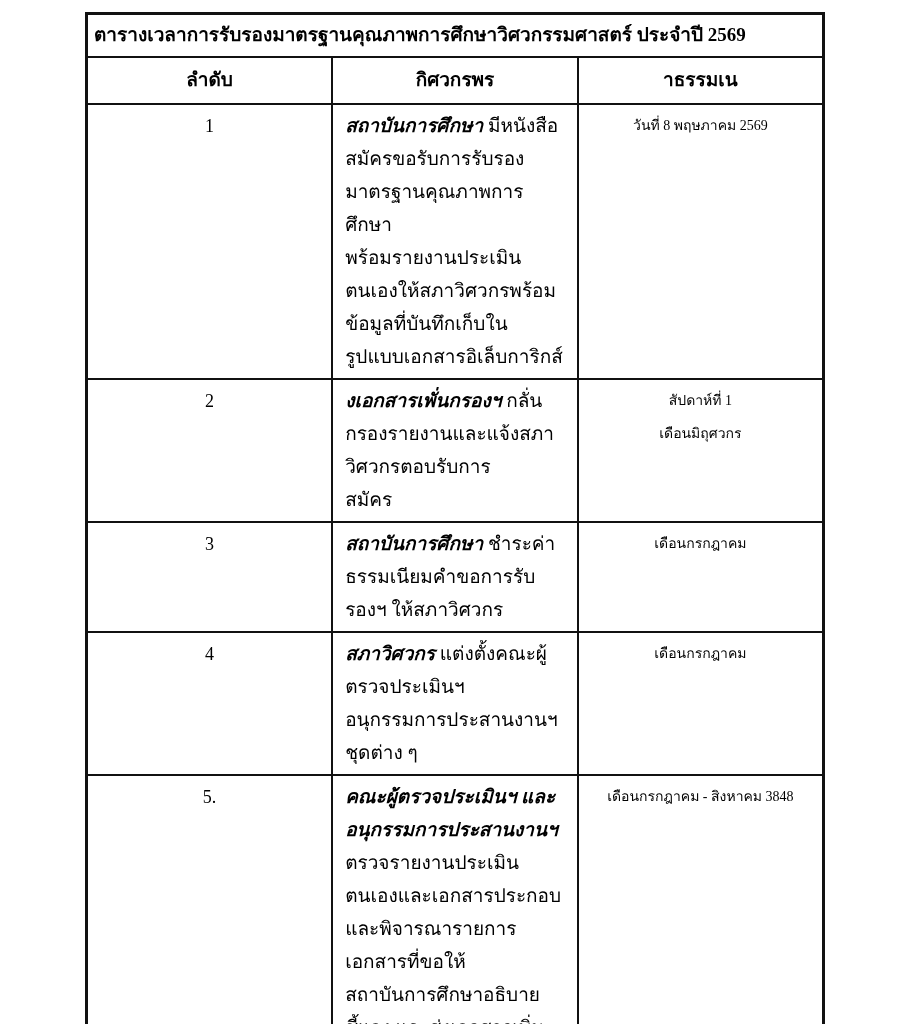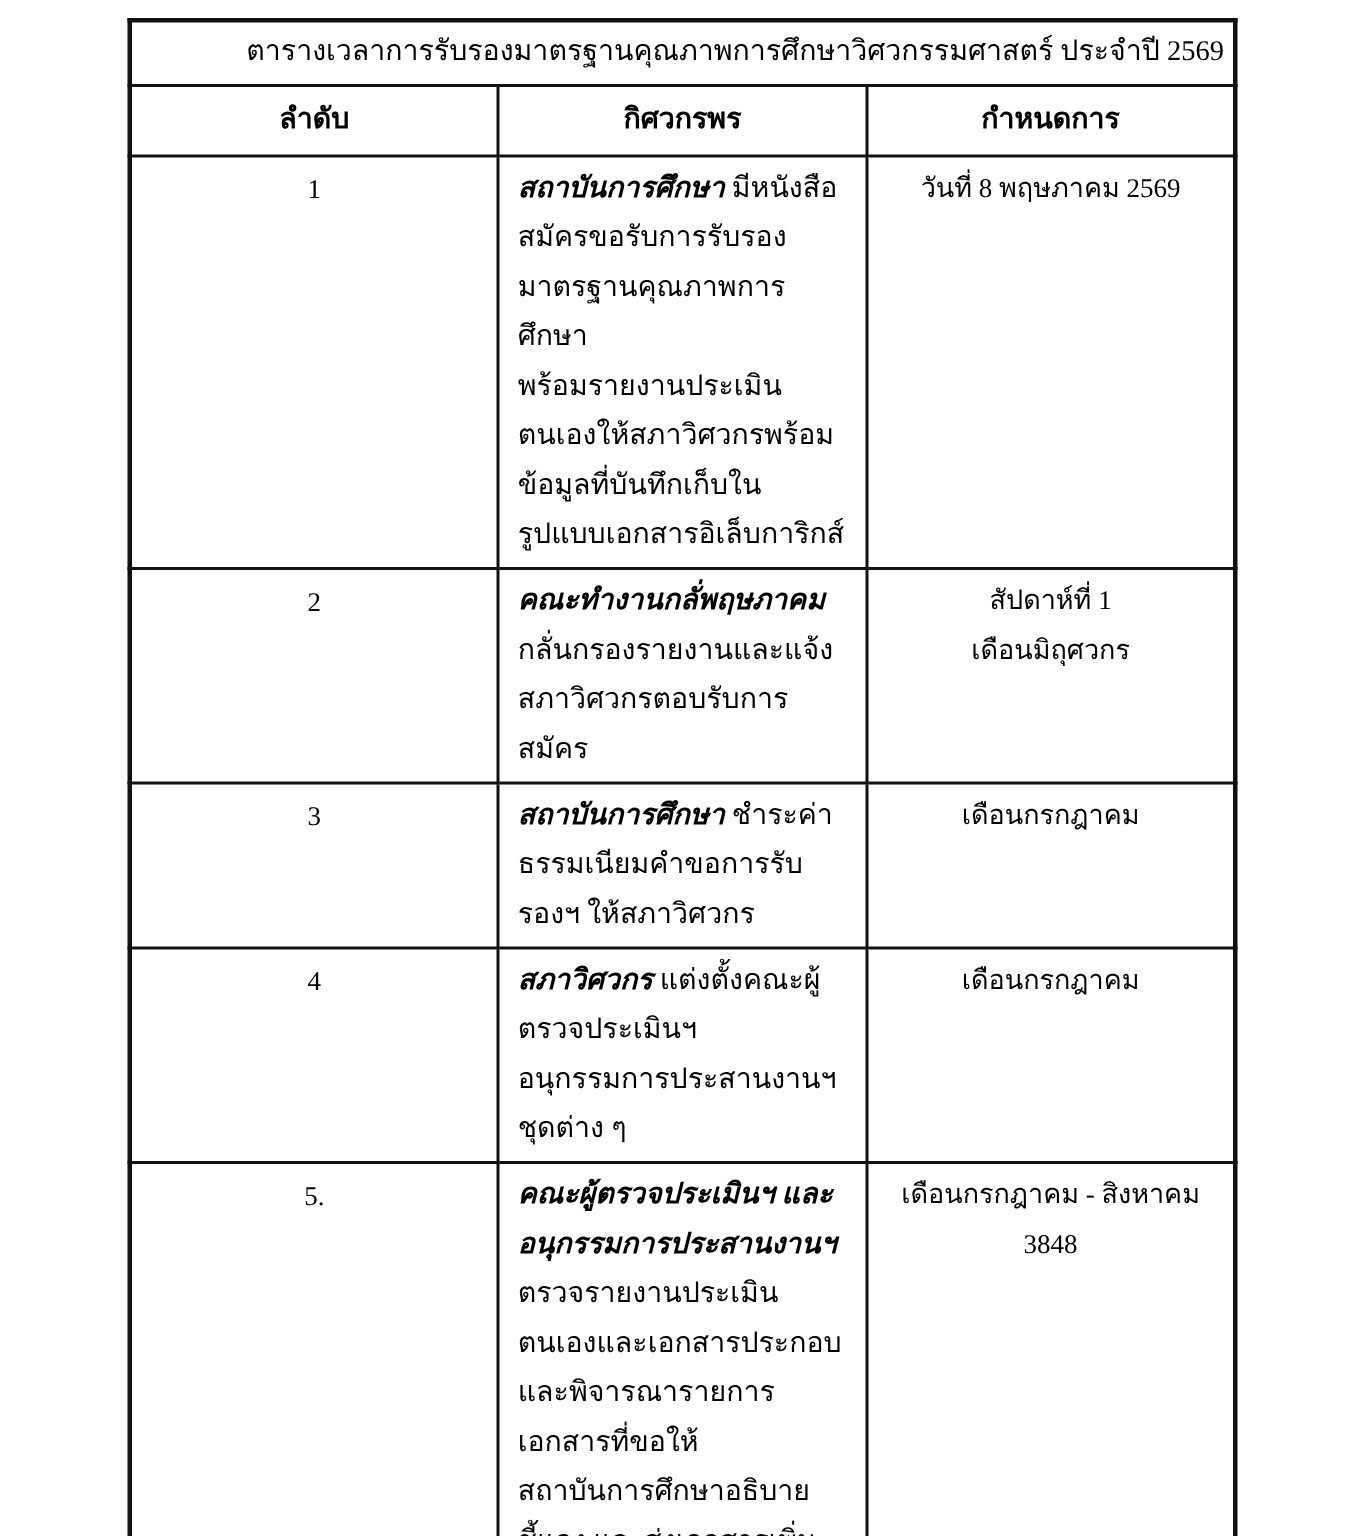--- a/index.html
+++ b/index.html
@@ -21,22 +21,22 @@
     width: 740px;
     table-layout: fixed;
   }
   table.timeline th,
   table.timeline td {
     border: 2px solid #111111;
     vertical-align: top;
   }
   table.timeline { border: 3px solid #111111; }
   .title-cell {
-    text-align: right;
-    font-weight: normal;
+    text-align: left;
+    font-weight: bold;
     font-size: 19px;
     padding: 9px 6px 10px 6px;
     line-height: 22px;
   }
   th.col-no    { width: 50px; }
   th.col-act   { width: 473px; }
   th.col-sched { width: 217px; }
   th.head {
     font-weight: bold;
     font-size: 19px;
@@ -53,56 +53,56 @@
     line-height: 24px;
   }
   td.activity {
     font-size: 19px;
     line-height: 33px;
     padding: 4px 10px 5px 12px;
   }
   td.activity .b { font-weight: bold; font-style: italic; }
   td.schedule {
     text-align: center;
-    font-size: 18px;
+    font-size: 14px;
     line-height: 33px;
     padding: 4px 6px 5px 6px;
   }
 </style>
 </head>
 <body>
 
 <div class="page">
   <table class="timeline">
     <thead>
       <tr>
         <th class="title-cell" colspan="3">ตารางเวลาการรับรองมาตรฐานคุณภาพการศึกษาวิศวกรรมศาสตร์ ประจำปี 2569</th>
       </tr>
       <tr>
         <th class="head col-no">ลำดับ</th>
         <th class="head col-act">กิศวกรพร</th>
-        <th class="head col-sched">กำหนดการ</th>
+        <th class="head col-sched">าธรรมเน</th>
       </tr>
     </thead>
     <tbody>
         <tr>
           <td class="no">1</td>
           <td class="activity">
             <div><span class="b">สถาบันการศึกษา</span><span> มีหนังสือสมัครขอรับการรับรองมาตรฐานคุณภาพการศึกษา</span></div>
             <div><span>พร้อมรายงานประเมินตนเองให้สภาวิศวกรพร้อมข้อมูลที่บันทึกเก็บใน</span></div>
             <div><span>รูปแบบเอกสารอิเล็บการิกส์</span></div>
           </td>
           <td class="schedule">
             <div>วันที่ 8 พฤษภาคม 2569</div>
           </td>
         </tr>
         <tr>
           <td class="no">2</td>
           <td class="activity">
-            <div><span class="b">คณะทำงานกลั่พฤษภาคม</span><span> กลั่นกรองรายงานและแจ้งสภาวิศวกรตอบรับการ</span></div>
+            <div><span class="b">งเอกสารเพั่นกรองฯ</span><span> กลั่นกรองรายงานและแจ้งสภาวิศวกรตอบรับการ</span></div>
             <div><span>สมัคร</span></div>
           </td>
           <td class="schedule">
             <div>สัปดาห์ที่ 1</div>
             <div>เดือนมิถุศวกร</div>
           </td>
         </tr>
         <tr>
           <td class="no">3</td>
           <td class="activity">

